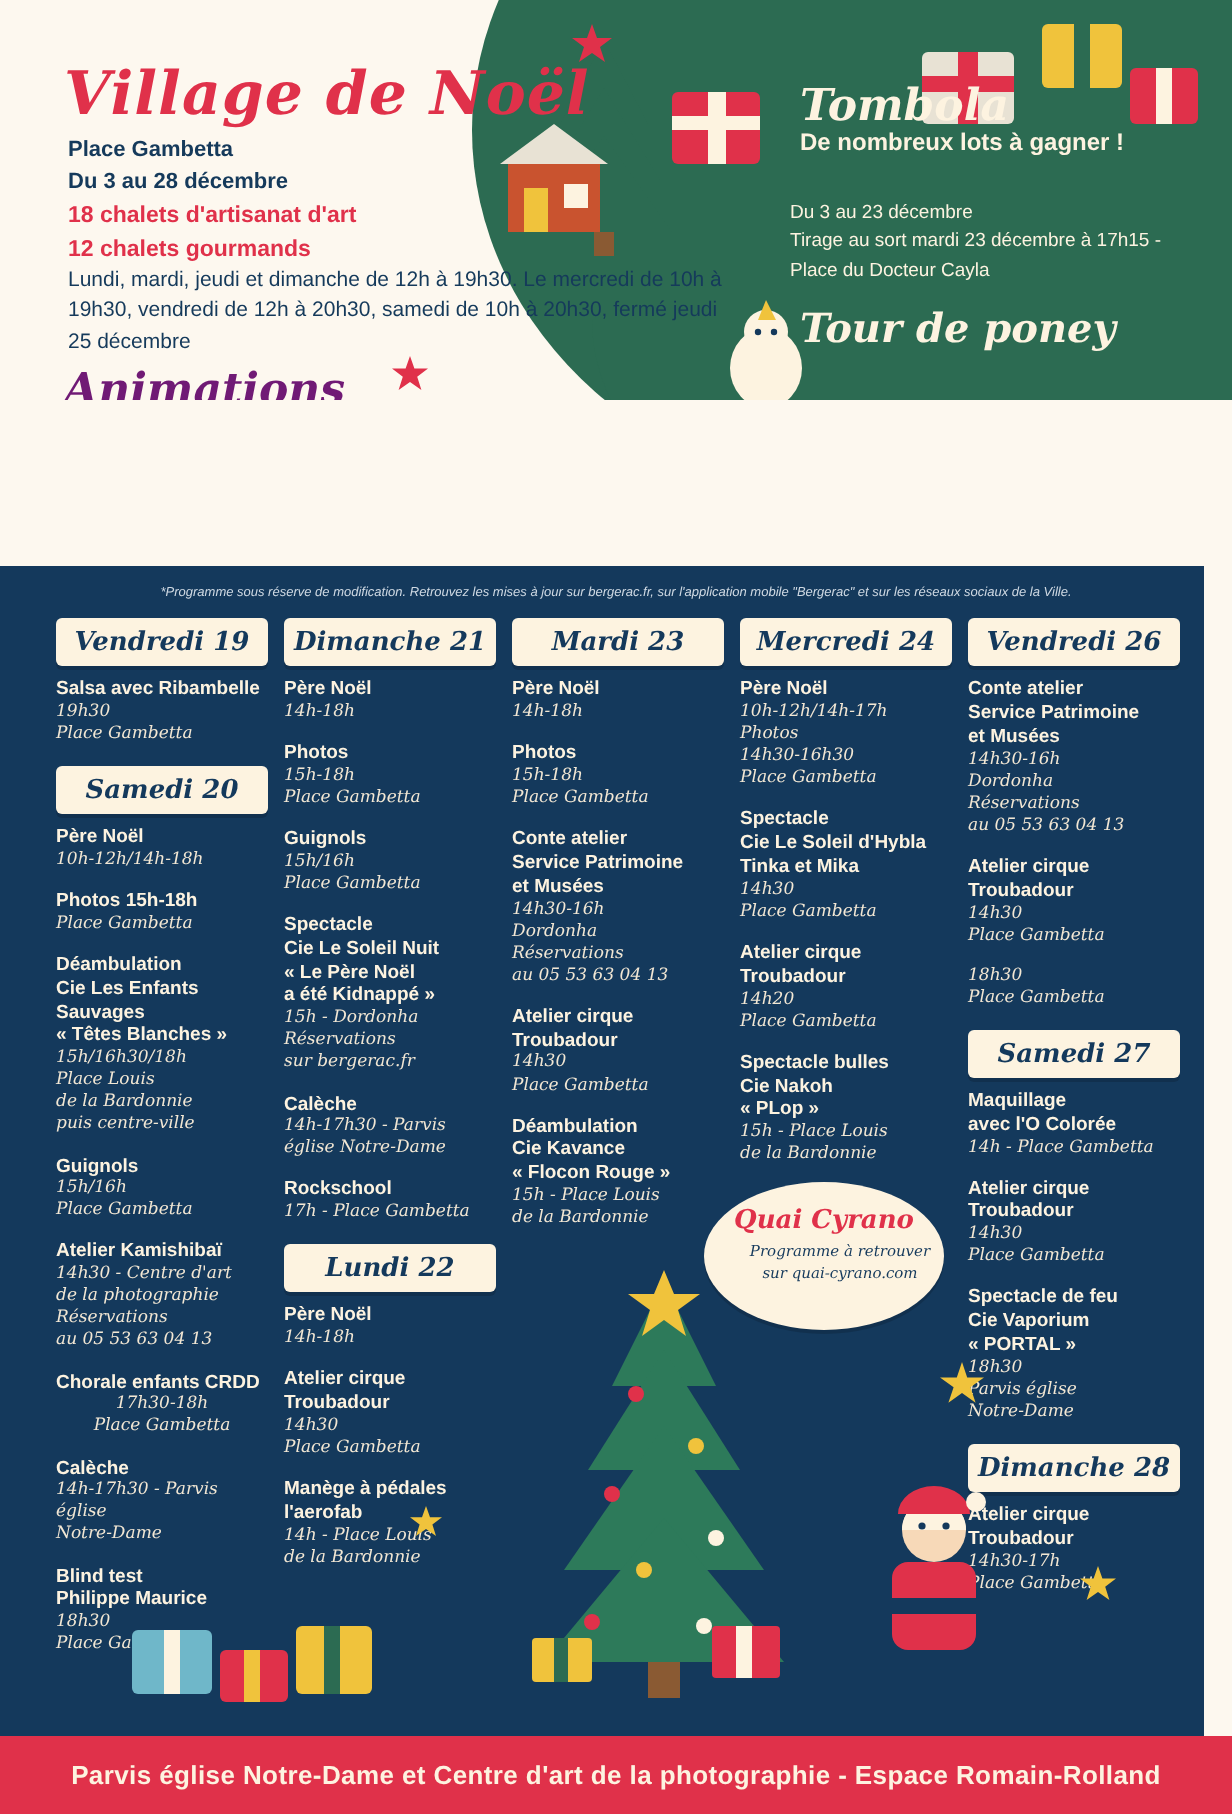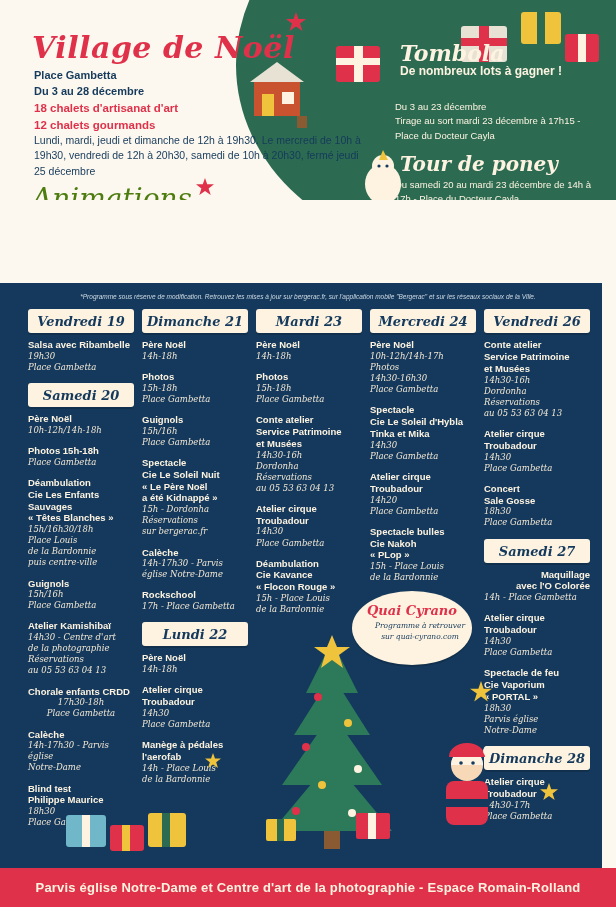--- a/index.html
+++ b/index.html
@@ -50,23 +50,23 @@
     font-size:10.5px;
     line-height:1.45;
   }
   .village-sub .red { color:#e0314a; font-weight:bold; font-size:11.5px; }
   .village-sub .navy-b { font-weight:bold; font-size:11px; }
 
   .anim-title {
     position:absolute; left:32px; top:182px;
     font-family:"DejaVu Serif", serif;
     font-style:italic;
-    font-size:28px;
-    color:#4d7c0f;
-    font-weight:normal;
+    font-size:22px;
+    color:#701a75;
+    font-weight:bold;
   }
   .anim-body {
     position:absolute; left:34px; top:208px;
     width:340px;
     color:#153a5b;
     font-size:10px;
     line-height:1.5;
   }
   .anim-body .b { font-weight:bold; font-size:11px; }
 
@@ -286,21 +286,20 @@
   </div>
 
   <div class="anim-title">Animations</div>
 
   <div class="tombola-title">Tombola</div>
   <div class="tombola-sub" style="white-space:pre-line">De nombreux lots à gagner !</div>
   <div class="tombola-body" style="white-space:pre-line">Du 3 au 23 décembre
 Tirage au sort mardi 23 décembre à 17h15 - Place du Docteur Cayla</div>
 
   <div class="poney-title">Tour de poney</div>
-  <div class="poney-body" style="white-space:pre-line">Du samedi 20 au mardi 23 décembre de 14h à 17h - Place du Docteur Cayla</div>
   <div class="poney-org">Organisés par la Fédération des commerçants</div>
 </div>
 
 <div class="main">
   <div class="disclaimer">*Programme sous réserve de modification. Retrouvez les mises à jour sur bergerac.fr, sur l'application mobile "Bergerac" et sur les réseaux sociaux de la Ville.</div>
 
   <div class="cols" id="cols">
       <div class="col">
         <div class="daybox">Vendredi 19</div>
         <div class="ev">
@@ -482,28 +481,26 @@
 Réservations
 au  05 53 63 04 13</div>
         </div>
         <div class="ev">
           <div class="t" style="white-space: pre-line;">Atelier cirque
 Troubadour</div>
           <div class="d" style="white-space: pre-line;">14h30
 Place Gambetta</div>
         </div>
         <div class="ev">
-          <div class="t" style="white-space: pre-line;">Concert
-Sale Gosse</div>
           <div class="d" style="white-space: pre-line;">18h30
 Place Gambetta</div>
         </div>
         <div class="daybox mt">Samedi 27</div>
         <div class="ev">
-          <div class="t" style="white-space: pre-line; text-align: right;">Maquillage
+          <div class="t" style="white-space: pre-line;">Maquillage
 avec l'O Colorée</div>
           <div class="d" style="white-space: pre-line;">14h - Place Gambetta</div>
         </div>
         <div class="ev">
           <div class="t" style="white-space: pre-line;">Atelier cirque
 Troubadour</div>
           <div class="d" style="white-space: pre-line;">14h30
 Place Gambetta</div>
         </div>
         <div class="ev">

